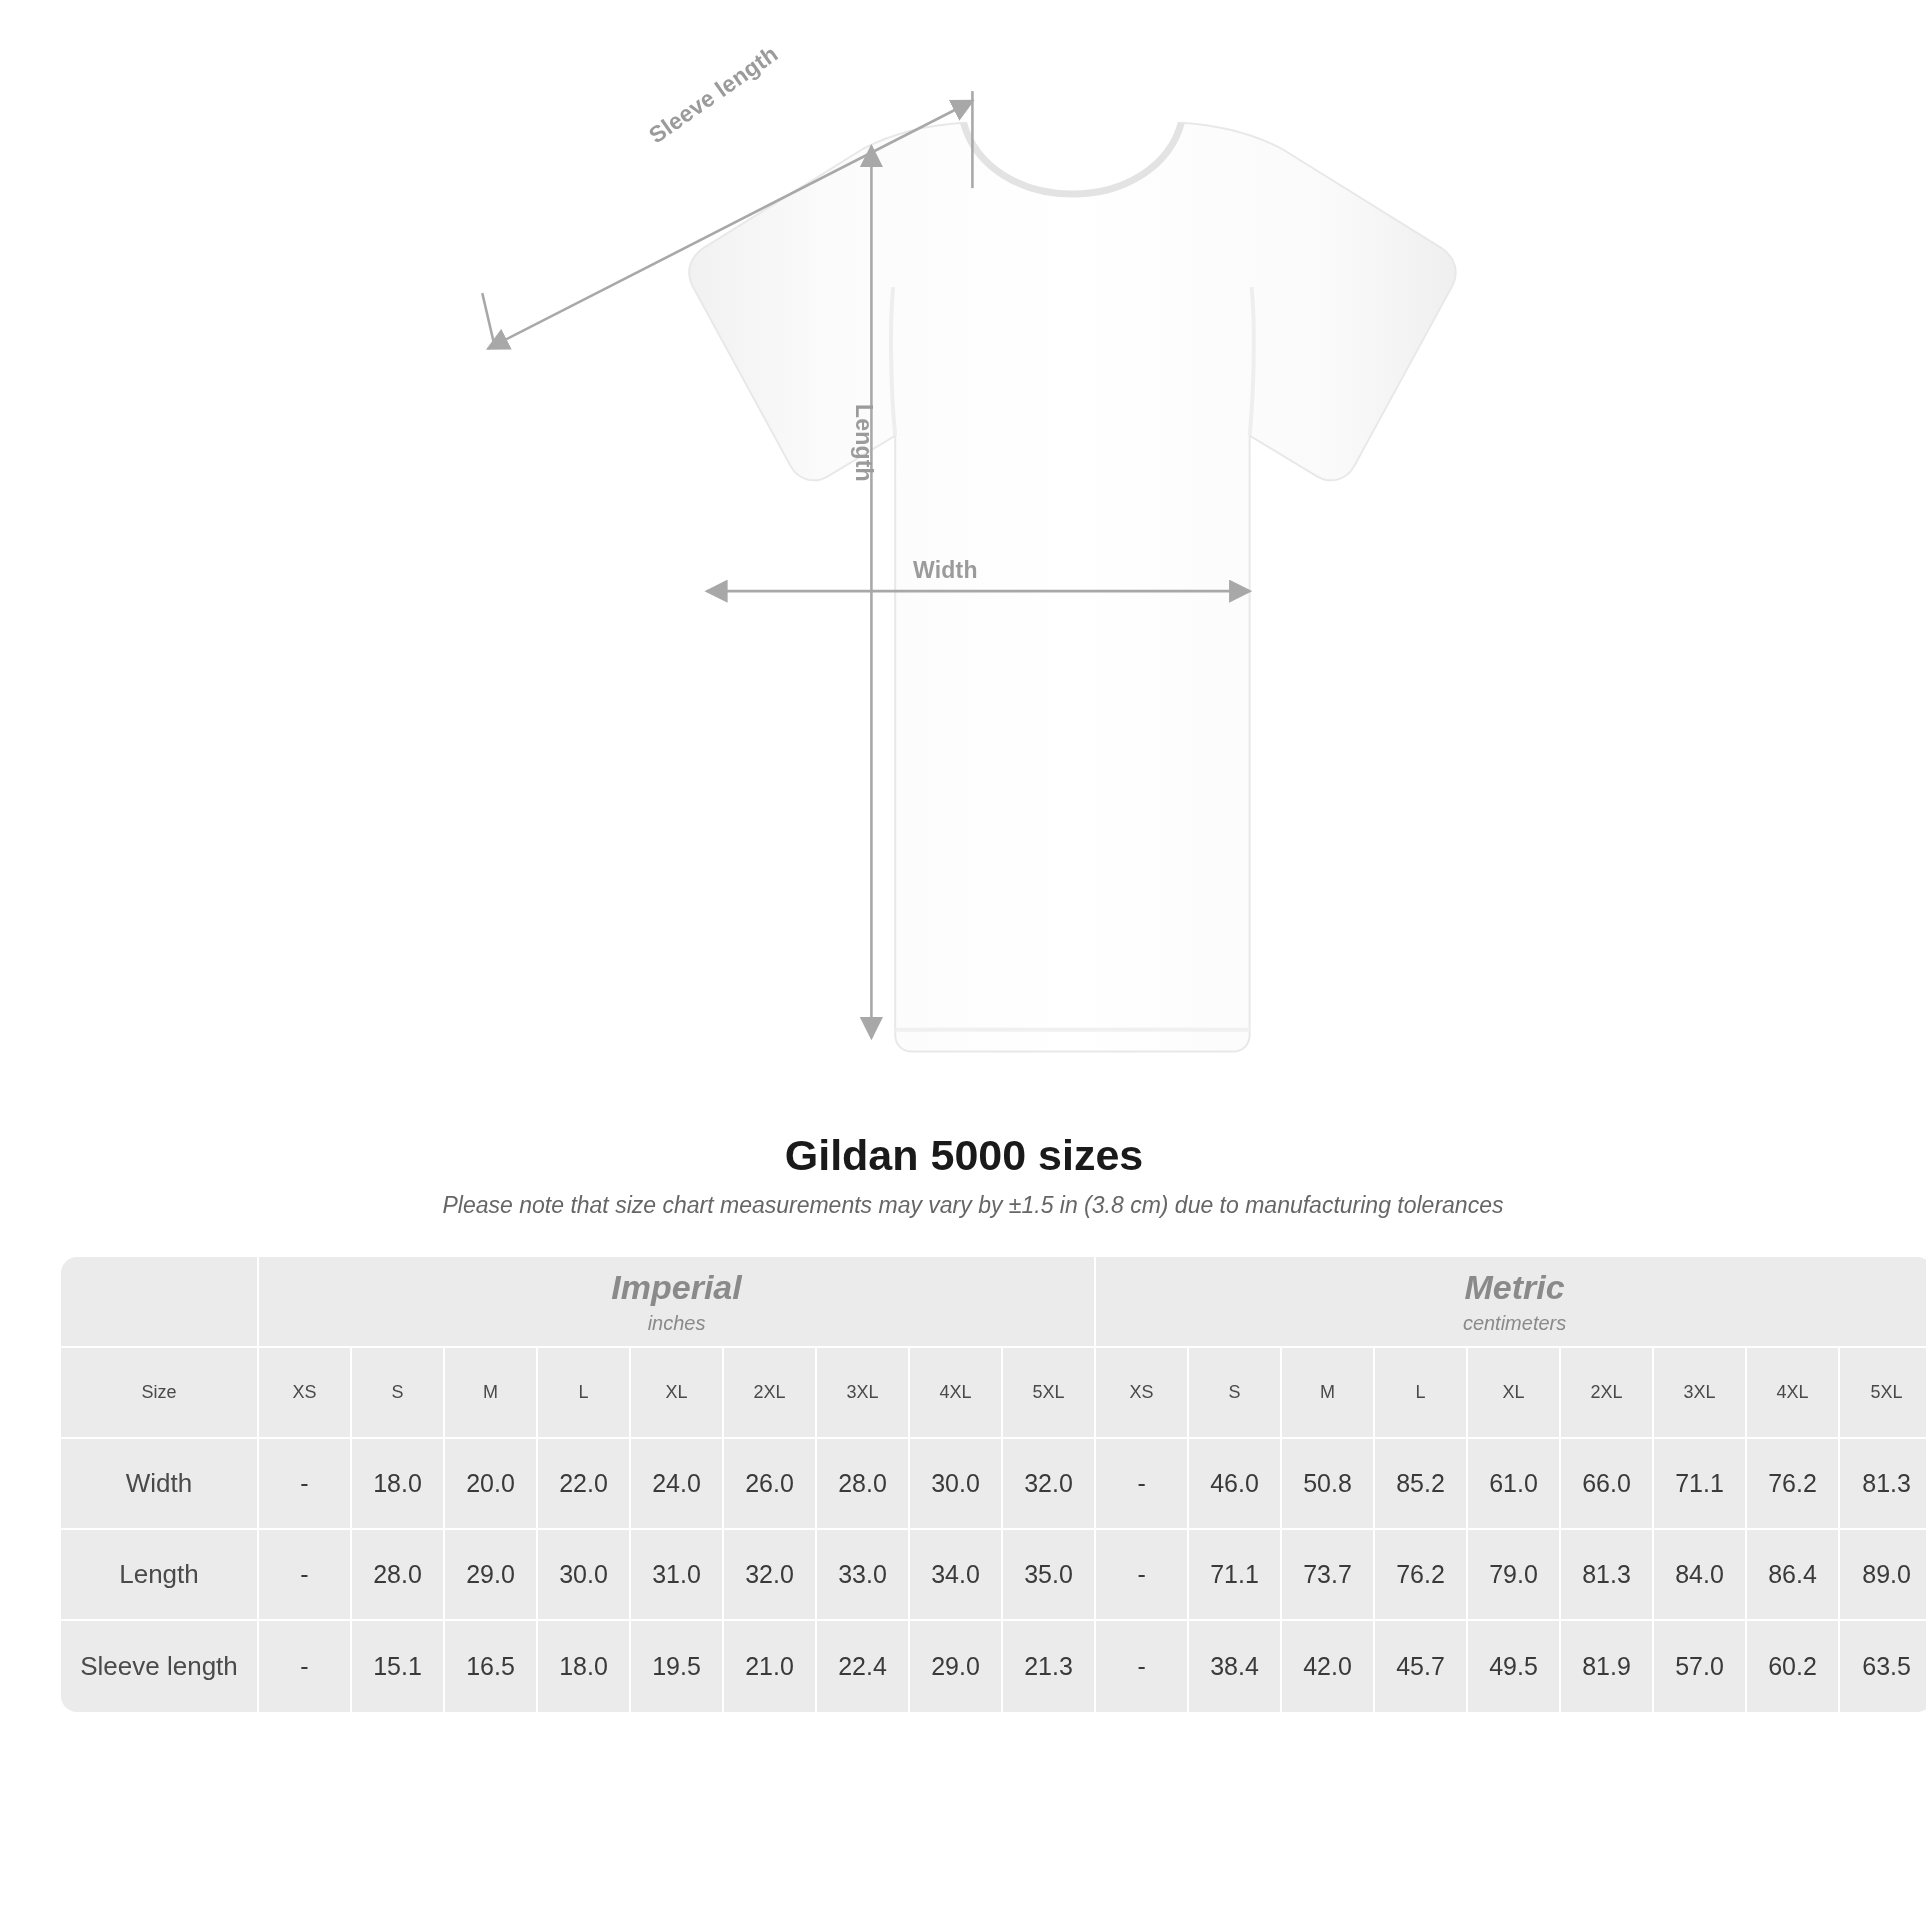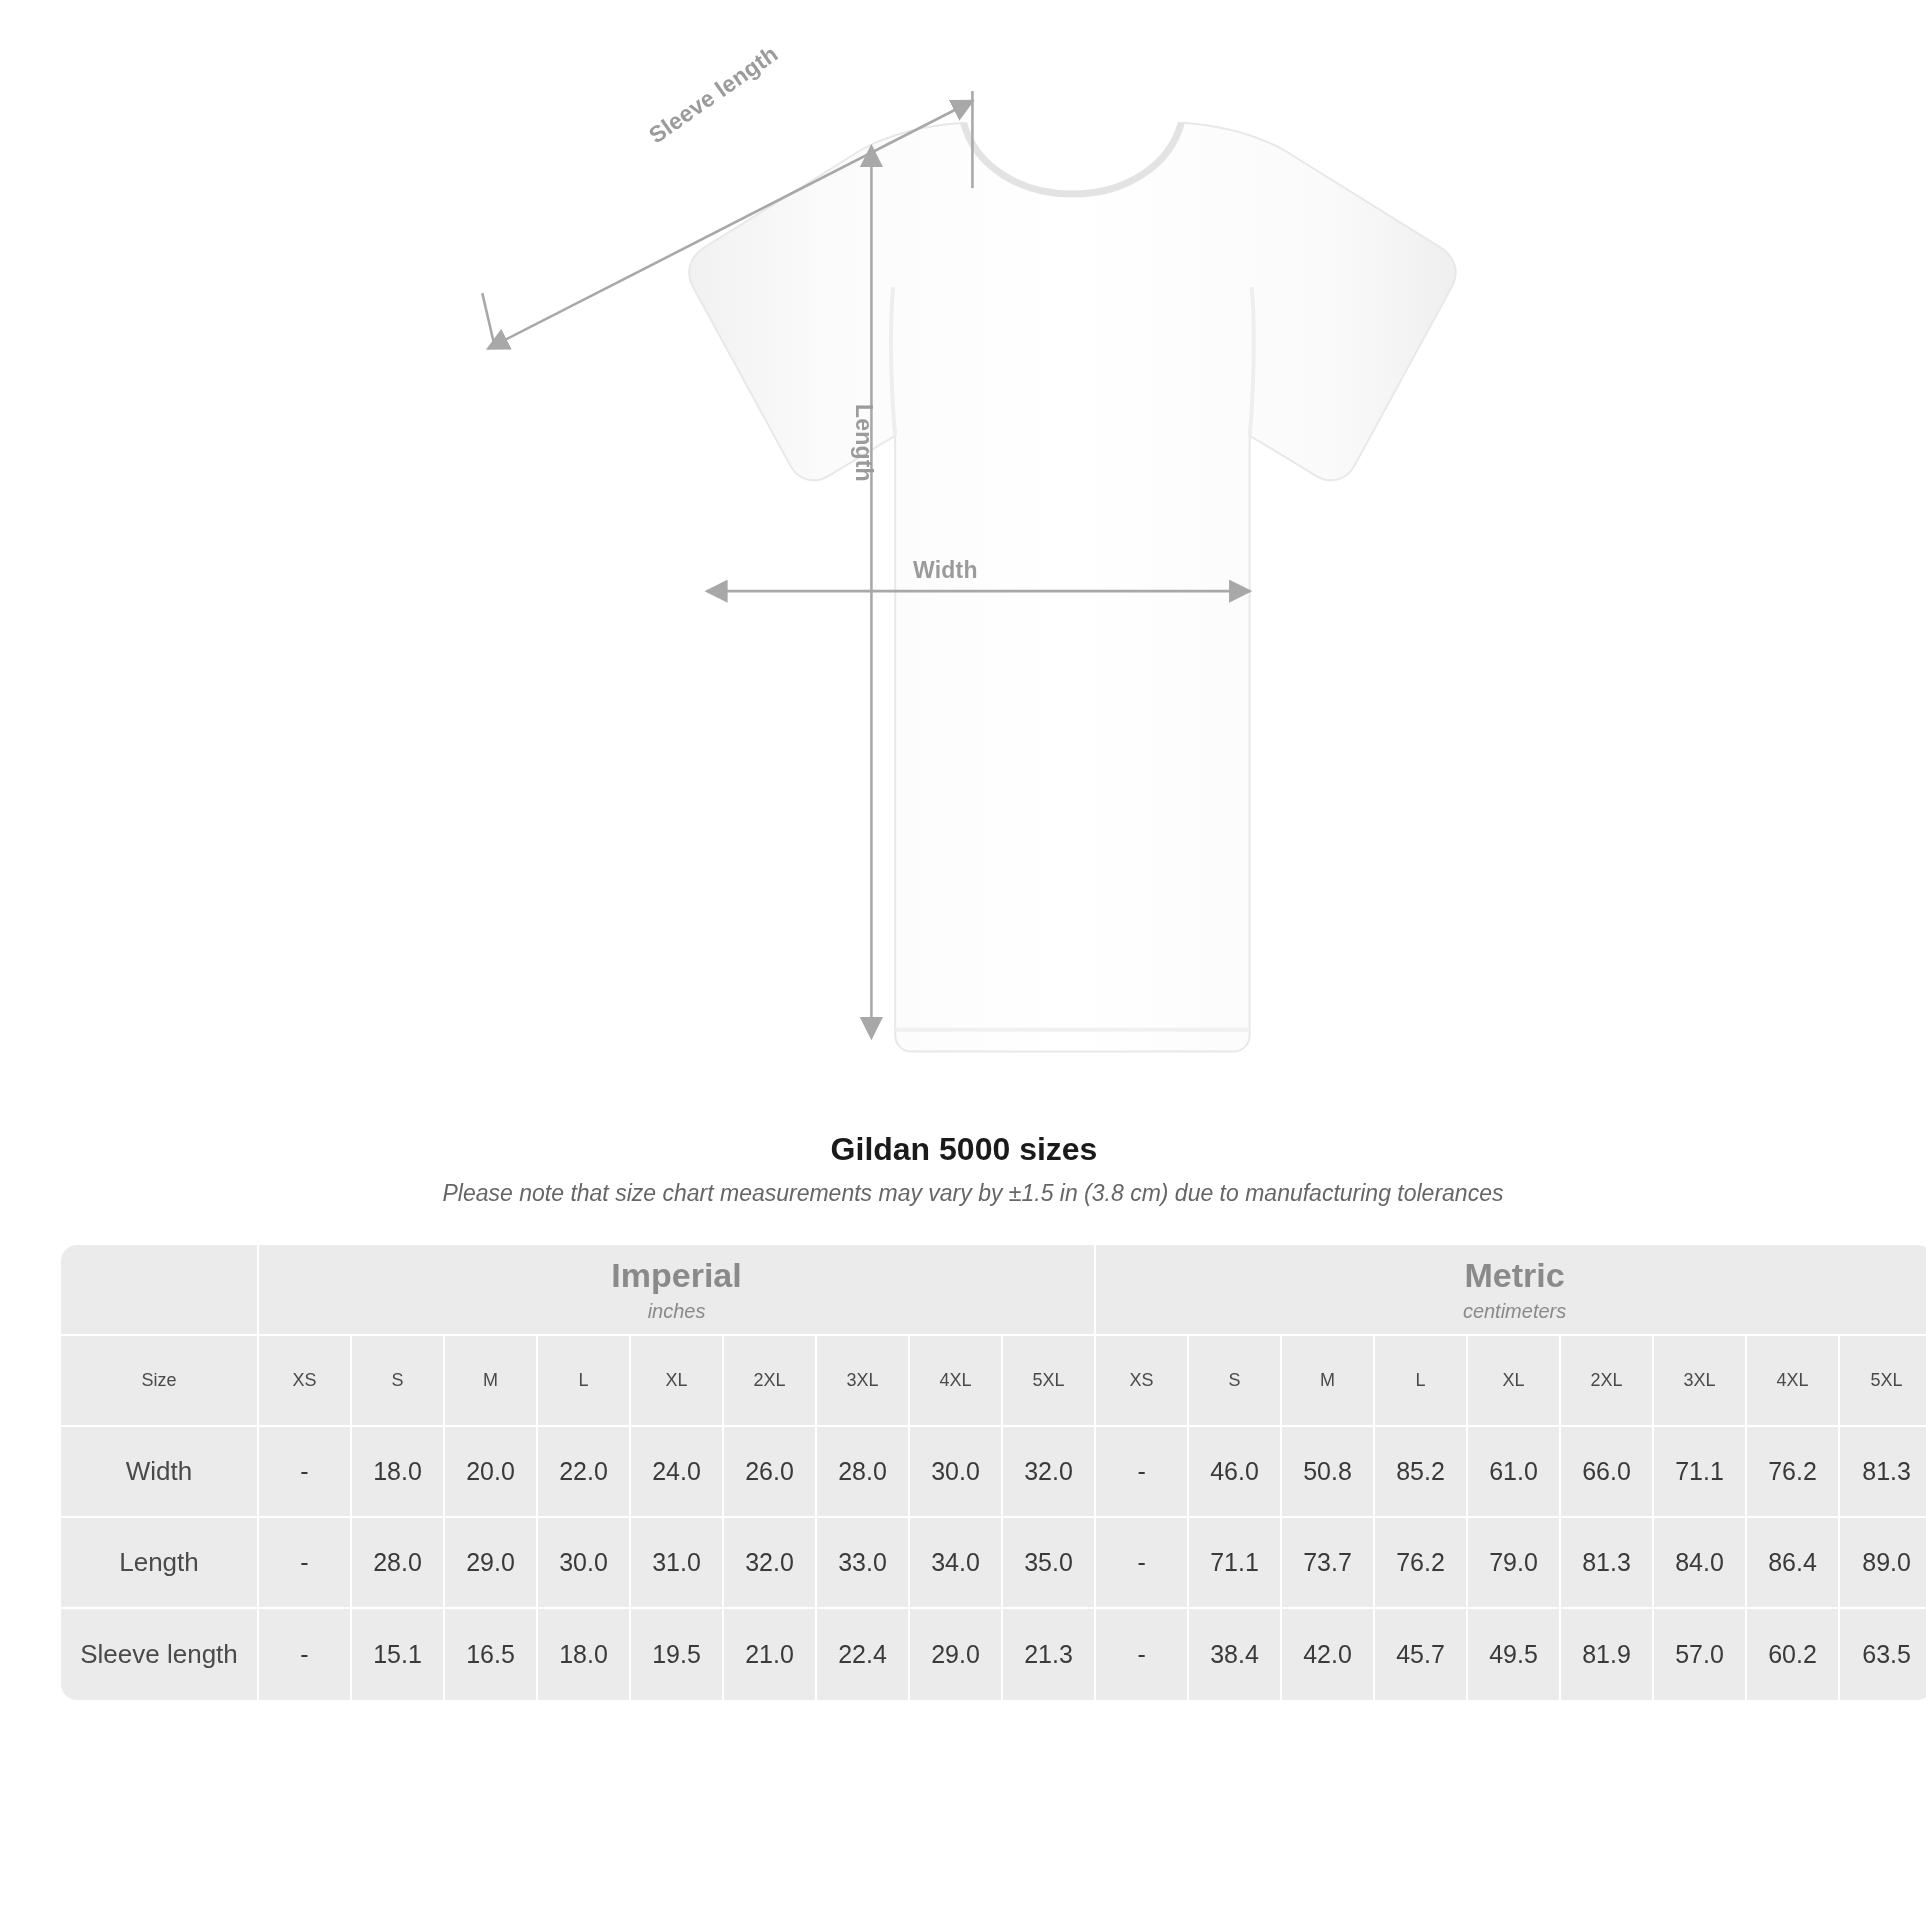--- a/index.html
+++ b/index.html
@@ -50,21 +50,21 @@
     left: 913px;
     top: 557px;
   }
 
   
   .title-block {
     text-align: center;
     margin-top: 22px;
   }
   .chart-title {
-    font-size: 32px;
+    font-size: 43px;
     font-weight: bold;
     color: #1a1a1a;
     margin: 0 0 12px 1px;
   }
   .chart-note {
     font-size: 23px;
     font-style: italic;
     color: #666666;
     margin: 0;
     padding-left: 19px;
@@ -92,20 +92,21 @@
     height: 91px;
   }
   
   .unit-cell {
     height: 149px;
     vertical-align: middle;
   }
   .unit-name {
     font-size: 34px;
     font-weight: bold;
+    font-style: italic;
     color: #8a8a8a;
     line-height: 1.25;
   }
   .unit-sub {
     font-size: 20px;
     font-style: italic;
     color: #8a8a8a;
     line-height: 1.4;
   }
   .corner-cell { background: #ebebeb; }

